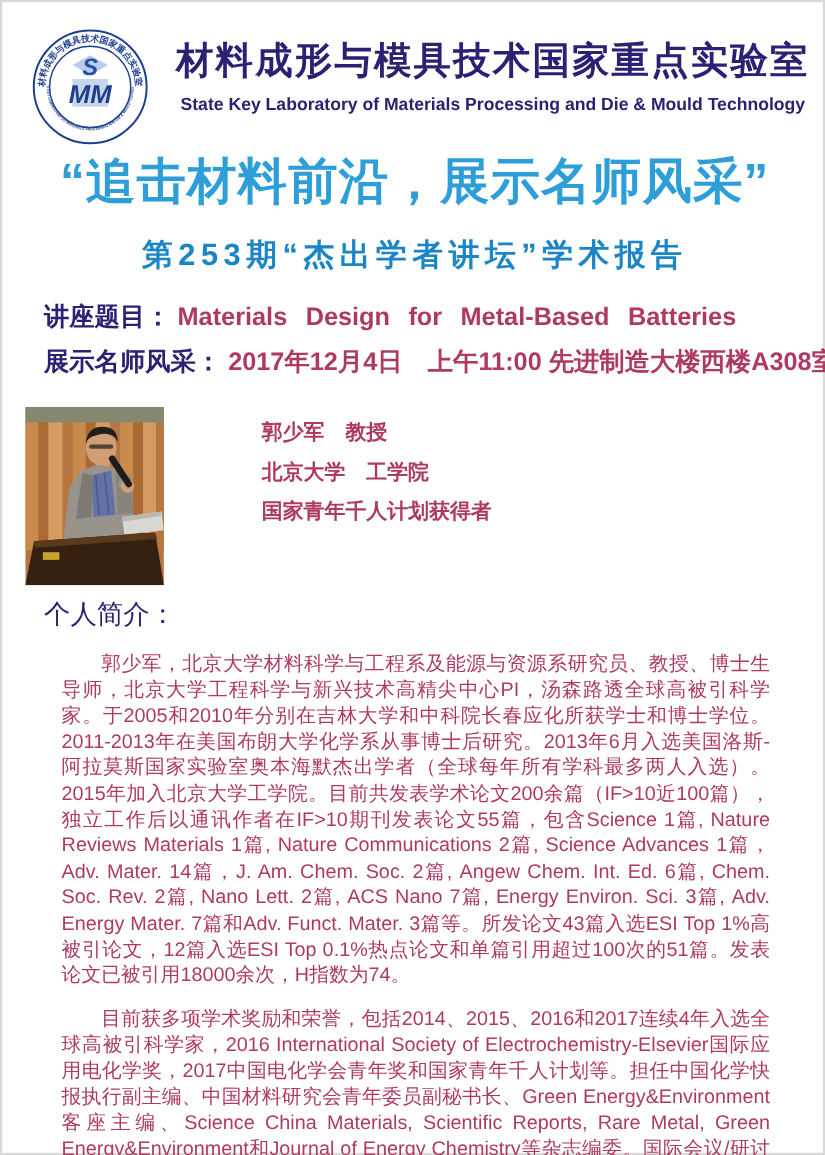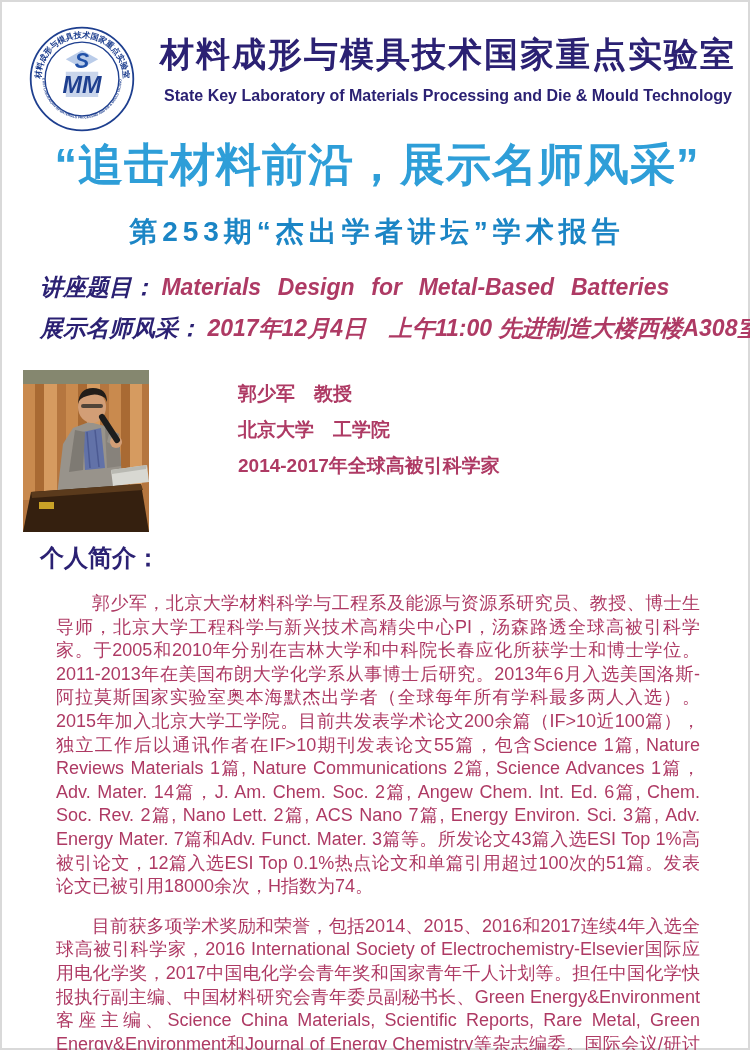--- a/index.html
+++ b/index.html
@@ -13,34 +13,34 @@
   .title-cn{font-size:34px;font-weight:bold;color:#2b2173;letter-spacing:2px;white-space:nowrap;}
   .title-en{margin-top:9px;font-size:16px;font-weight:bold;color:#2b2173;white-space:nowrap;}
 
   
   .slogan{position:absolute;left:0;top:133px;width:750px;text-align:center;
           font-size:45px;font-weight:bold;color:#2e9ed8;letter-spacing:1px;white-space:nowrap;}
   .series{position:absolute;left:0;top:211px;width:750px;text-align:center;
           font-size:28px;font-weight:bold;color:#1b85c5;letter-spacing:5px;white-space:nowrap;}
 
   
-  .detail{position:absolute;left:38px;font-size:23px;font-weight:bold;white-space:nowrap;font-style:italic;}
+  .detail{position:absolute;left:38px;font-size:23px;font-weight:bold;white-space:nowrap;}
   .detail .lbl{color:#2b2173;}
   .detail .val{color:#ae3a64;}
   .detail .val.en{word-spacing:0.45em;}
   .detail-topic{top:270px;}
   .detail-time{top:311px;}
 
   
   .photo{position:absolute;left:21px;top:368px;width:126px;height:162px;}
   .speaker-info{position:absolute;left:236px;top:374px;color:#ae3a64;
                 font-size:19px;font-weight:bold;line-height:36px;white-space:nowrap;}
 
   
-  .bio-heading{position:absolute;left:38px;top:540px;font-size:24px;font-weight:bold;color:#2b2173;}
+  .bio-heading{position:absolute;left:38px;top:540px;font-size:24px;font-weight:normal;color:#2b2173;}
   .bio-body{position:absolute;left:38px;top:574px;width:676px;color:#ae3a64;
             font-size:18px;line-height:23.6px;text-align:justify;font-weight:500;}
   .bio-body p{margin:16px;text-indent:2em;}
 </style>
 </head>
 <body>
 
 <div class="page">
 
   <svg class="logo" viewBox="0 0 120 120">
@@ -121,21 +121,21 @@
     <g>
       <polygon points="8,122 118,114 126,162 0,162" fill="#35200f"></polygon>
       <polygon points="8,122 118,114 120,120 9,128" fill="#5a3a1c"></polygon>
       <rect x="16" y="132" width="15" height="7" fill="#c9a227"></rect>
     </g>
   </svg>
 
   <div class="speaker-info">
     <div>郭少军　教授</div>
     <div>北京大学　工学院</div>
-    <div>2014-2017年全球高被引科学家</div>
+    <div>国家青年千人计划获得者</div>
   </div>
 
   <div class="bio-heading">个人简介：</div>
   <div class="bio-body">
     <p>郭少军，北京大学材料科学与工程系及能源与资源系研究员、教授、博士生导师，北京大学工程科学与新兴技术高精尖中心PI，汤森路透全球高被引科学家。于2005和2010年分别在吉林大学和中科院长春应化所获学士和博士学位。2011-2013年在美国布朗大学化学系从事博士后研究。2013年6月入选美国洛斯-阿拉莫斯国家实验室奥本海默杰出学者（全球每年所有学科最多两人入选）。2015年加入北京大学工学院。目前共发表学术论文200余篇（IF&gt;10近100篇），独立工作后以通讯作者在IF&gt;10期刊发表论文55篇，包含Science 1篇, Nature Reviews Materials 1篇, Nature Communications 2篇, Science Advances 1篇，Adv. Mater. 14篇，J. Am. Chem. Soc. 2篇, Angew Chem. Int. Ed. 6篇, Chem. Soc. Rev. 2篇, Nano Lett. 2篇, ACS Nano 7篇, Energy Environ. Sci. 3篇, Adv. Energy Mater. 7篇和Adv. Funct. Mater. 3篇等。所发论文43篇入选ESI Top 1%高被引论文，12篇入选ESI Top 0.1%热点论文和单篇引用超过100次的51篇。发表论文已被引用18000余次，H指数为74。</p>
     <p>目前获多项学术奖励和荣誉，包括2014、2015、2016和2017连续4年入选全球高被引科学家，2016 International Society of Electrochemistry-Elsevier国际应用电化学奖，2017中国电化学会青年奖和国家青年千人计划等。担任中国化学快报执行副主编、中国材料研究会青年委员副秘书长、Green Energy&amp;Environment客座主编、Science China Materials, Scientific Reports, Rare Metal, Green Energy&amp;Environment和Journal of Energy Chemistry等杂志编委。国际会议/研讨会分会主席、组委会主席和委员，以及Nature, Nature Catalysis, Nat. Commun.等80多个主要国际学术期刊的特邀审稿和仲裁专家。目前以课题负责人主持国家科技部重点研发项目、国家自然科学基金委面上项目和青年千人计划项目等。</p>
   </div>
 
 </div>
 

